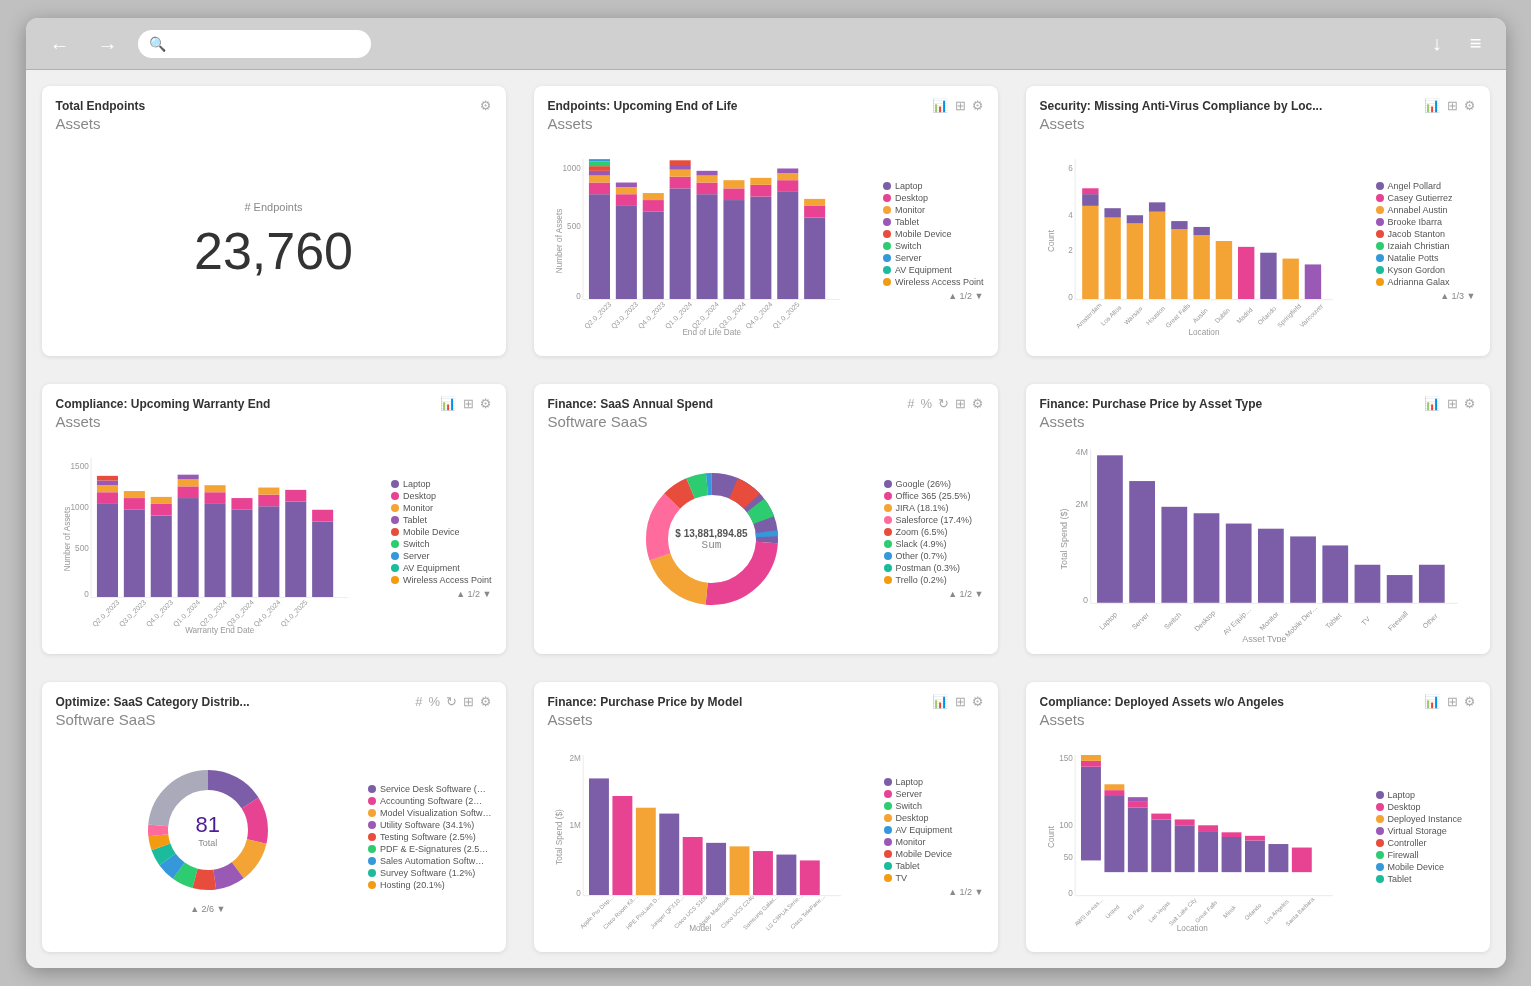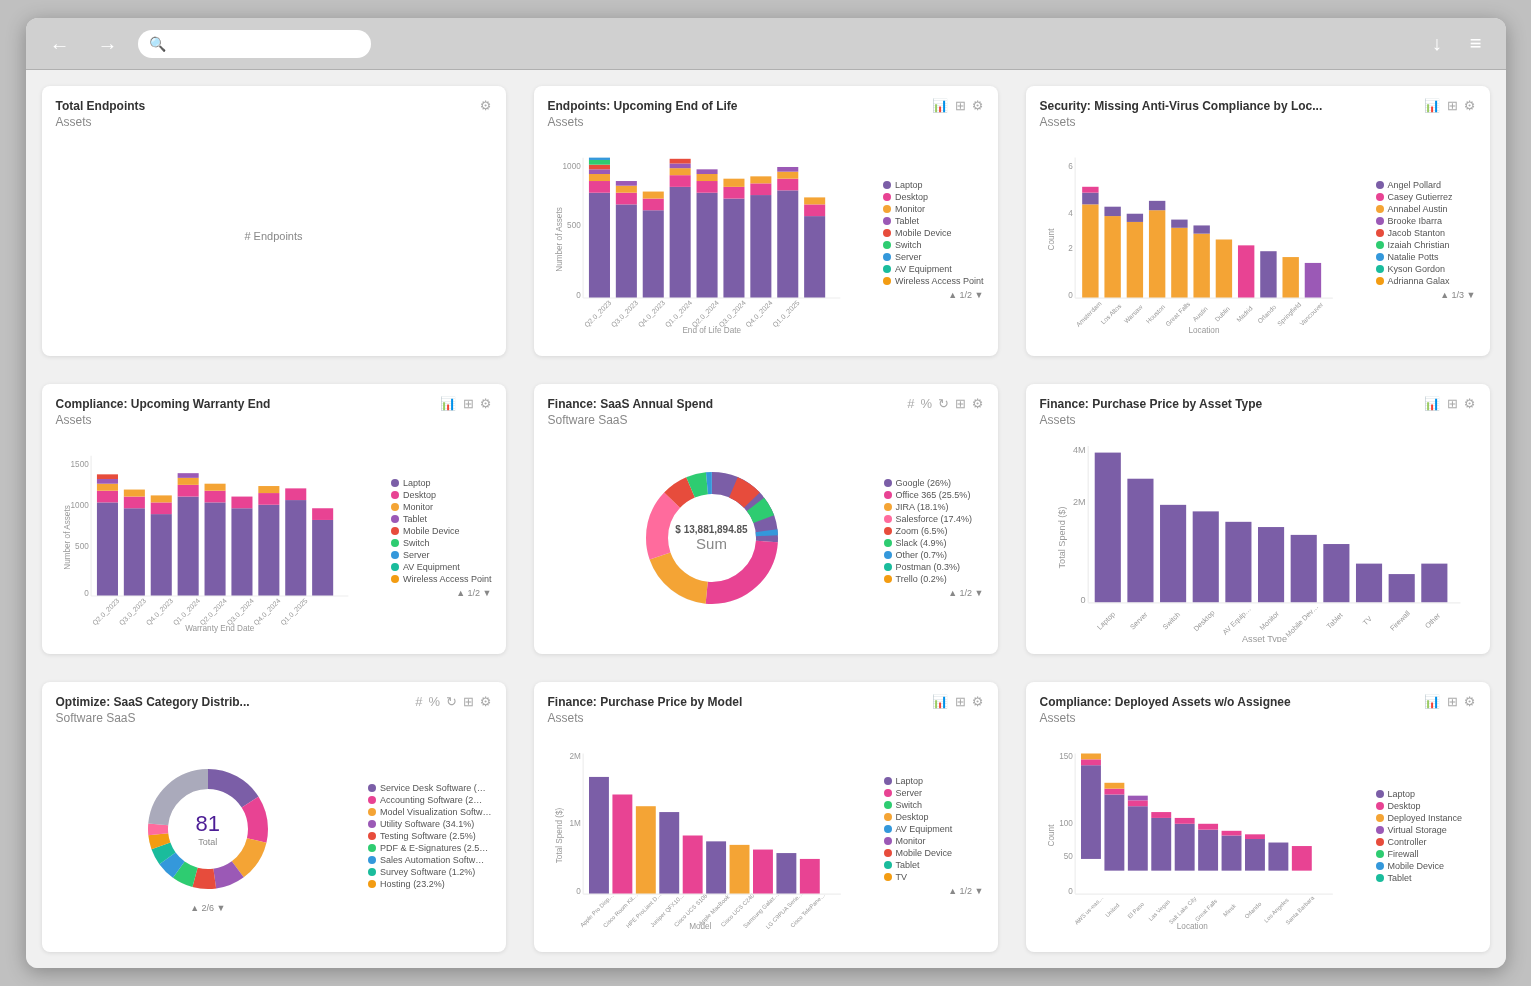--- a/index.html
+++ b/index.html
@@ -95,21 +95,21 @@
       align-items: center;
       justify-content: space-between;
       margin-bottom: 2px;
     }
     .widget-title {
       font-size: 12px;
       font-weight: 600;
       color: #333;
     }
     .widget-subtitle {
-      font-size: 12px;
+      font-size: 15px;
       color: #888;
       margin-bottom: 6px;
     }
     .widget-actions {
       display: flex;
       gap: 6px;
       align-items: center;
     }
     .widget-action-icon {
       color: #aaa;
@@ -225,20 +225,21 @@
       <div class="widget-header">
         <span class="widget-title">Total Endpoints</span>
         <div class="widget-actions">
           <span class="widget-action-icon">⚙</span>
         </div>
       </div>
       <div class="widget-subtitle">Assets</div>
       <div class="widget-body">
         <div class="big-number">
           <div class="label"># Endpoints</div>
+          <div class="value">23,760</div>
         </div>
       </div>
     </div>
 
     <div class="widget">
       <div class="widget-header">
         <span class="widget-title">Endpoints: Upcoming End of Life</span>
         <div class="widget-actions">
           <span class="widget-action-icon">📊</span>
           <span class="widget-action-icon">⊞</span>
@@ -594,21 +595,21 @@
                 <circle cx="75" cy="75" r="55" fill="none" stroke="#ff6b9d" stroke-width="22" stroke-dasharray="60.1 256.0" stroke-dashoffset="-240.4" transform="rotate(-90 75 75)"></circle>
 
                 <circle cx="75" cy="75" r="55" fill="none" stroke="#e74c3c" stroke-width="22" stroke-dasharray="22.5 256.0" stroke-dashoffset="-300.5" transform="rotate(-90 75 75)"></circle>
 
                 <circle cx="75" cy="75" r="55" fill="none" stroke="#2ecc71" stroke-width="22" stroke-dasharray="16.9 256.0" stroke-dashoffset="-323.0" transform="rotate(-90 75 75)"></circle>
 
                 <circle cx="75" cy="75" r="55" fill="none" stroke="#3498db" stroke-width="22" stroke-dasharray="5.0 256.0" stroke-dashoffset="-339.9" transform="rotate(-90 75 75)"></circle>
               </svg>
               <div class="donut-center-text" style="position:absolute;top:50%;left:50%;transform:translate(-50%,-50%);">
                 <div class="donut-center-value" style="font-size:10px;font-weight:600;color:#555;white-space:nowrap;">$ 13,881,894.85</div>
-                <div class="donut-center-label" style="font-size:15px;color:#888;">Sum</div>
+                <div class="donut-center-label" style="font-size:11px;color:#888;font-family:Liberation Mono, monospace;">Sum</div>
               </div>
             </div>
           </div>
           <div class="legend">
             <div class="legend-item">
               <div class="legend-dot" style="background:#7b5ea7"></div>
               <span>Google (26%)</span>
             </div>
             <div class="legend-item">
               <div class="legend-dot" style="background:#e84393"></div>
@@ -763,21 +764,21 @@
             <div class="legend-item">
               <div class="legend-dot" style="background:#3498db"></div>
               <span>Sales Automation Softw…</span>
             </div>
             <div class="legend-item">
               <div class="legend-dot" style="background:#1abc9c"></div>
               <span>Survey Software (1.2%)</span>
             </div>
             <div class="legend-item">
               <div class="legend-dot" style="background:#f39c12"></div>
-              <span>Hosting (23.2%)</span>
+              <span>Hosting (20.1%)</span>
             </div>
           </div>
         </div>
       </div>
     </div>
 
     <div class="widget">
       <div class="widget-header">
         <span class="widget-title">Finance: Purchase Price by Model</span>
         <div class="widget-actions">
@@ -860,21 +861,21 @@
               <span>TV</span>
             </div>
             <div class="chart-pagination">▲ 1/2 ▼</div>
           </div>
         </div>
       </div>
     </div>
 
     <div class="widget">
       <div class="widget-header">
-        <span class="widget-title">Compliance: Deployed Assets w/o Assignee</span>
+        <span class="widget-title">Compliance: Deployed Assets w/o Angeles</span>
         <div class="widget-actions">
           <span class="widget-action-icon">📊</span>
           <span class="widget-action-icon">⊞</span>
           <span class="widget-action-icon">⚙</span>
         </div>
       </div>
       <div class="widget-subtitle">Assets</div>
       <div class="widget-body">
         <div class="chart-with-legend">
           <div class="chart-area">

